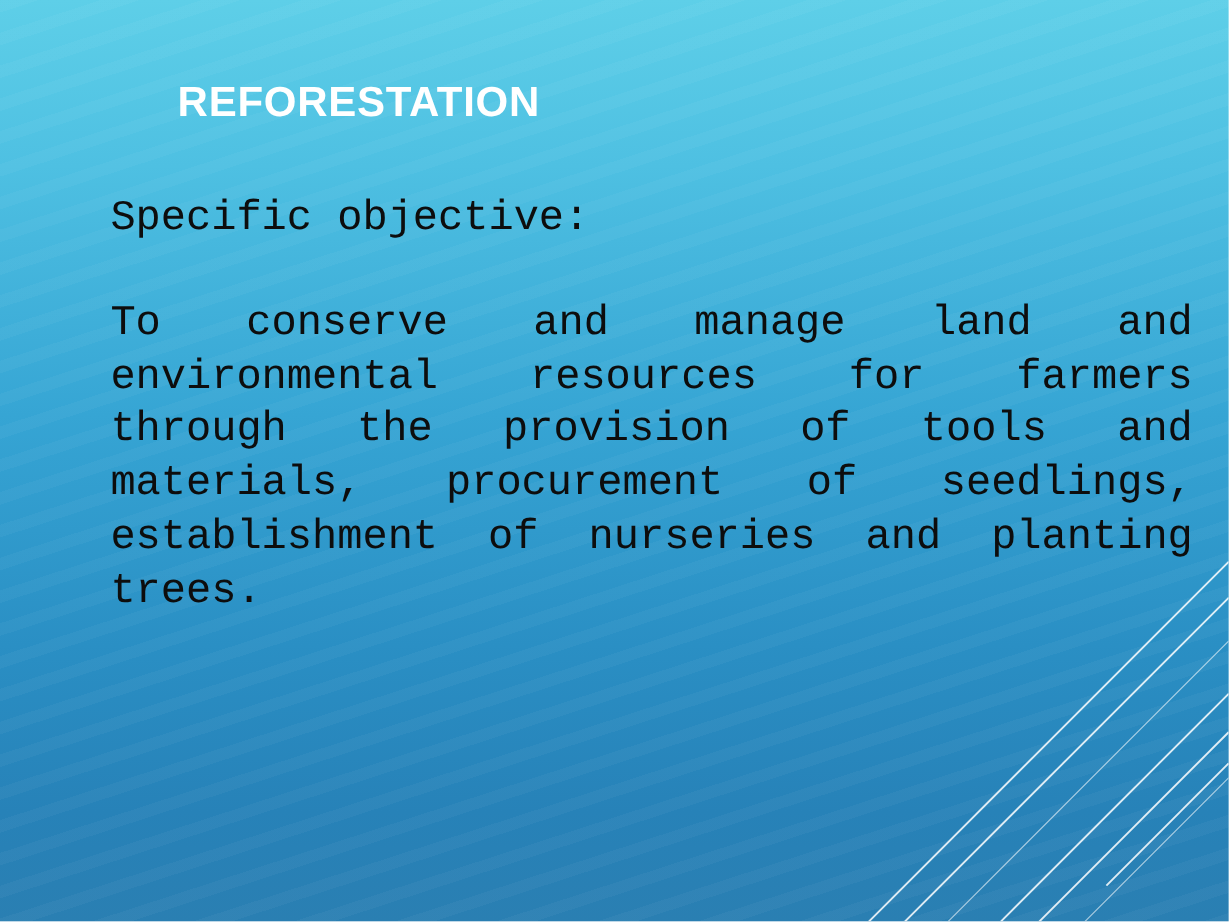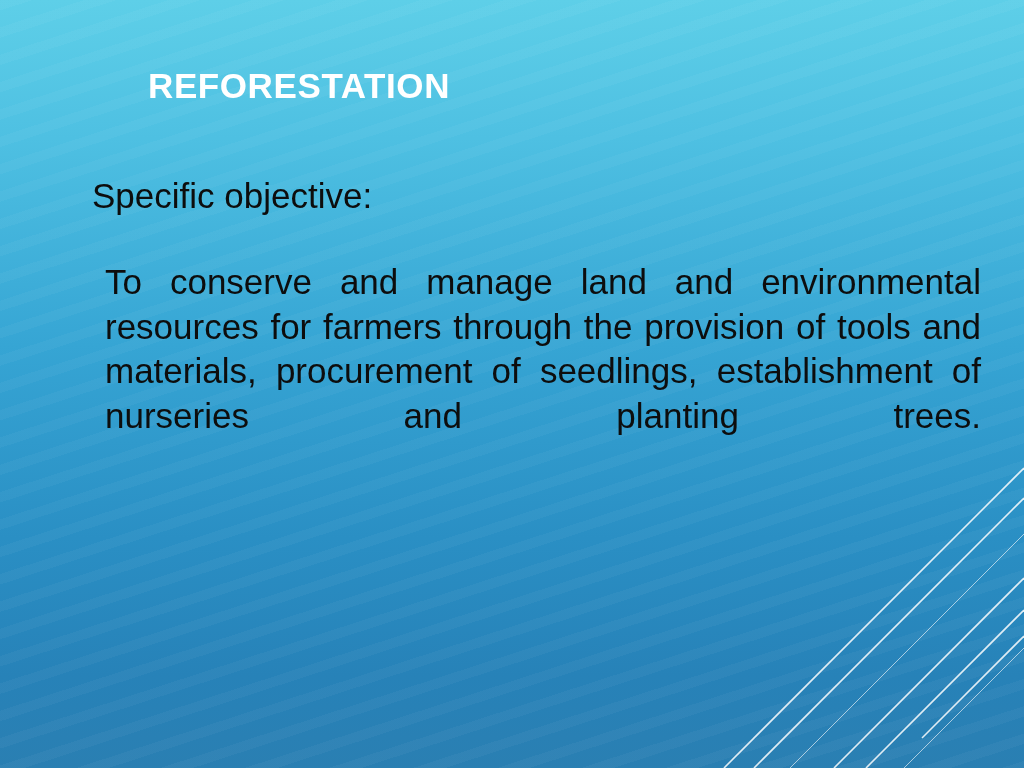--- a/index.html
+++ b/index.html
@@ -54,37 +54,38 @@
     font-size: 35px;
     font-weight: bold;
     letter-spacing: 0.6px;
     text-transform: uppercase;
     line-height: 1.1;
   }
 
   .body-block {
     position: absolute;
     left: 92px;
-    top: 174px;
+    top: 161px;
     width: 902px;
     color: #111111;
+    font-family: Liberation Mono, monospace;
   }
 
   .lead {
     font-size: 35px;
     line-height: 1.25;
     color: #0d0d0d;
     margin: 0 0 42px 0;
   }
 
   .paragraph {
     font-size: 35px;
     line-height: 1.28;
     color: #0d0d0d;
-    margin: 13px;
+    margin: 0;
     text-align: justify;
     text-justify: inter-word;
   }
   .paragraph::after {
     content: "";
     display: inline-block;
     width: 100%;
   }
 </style>
 </head>

